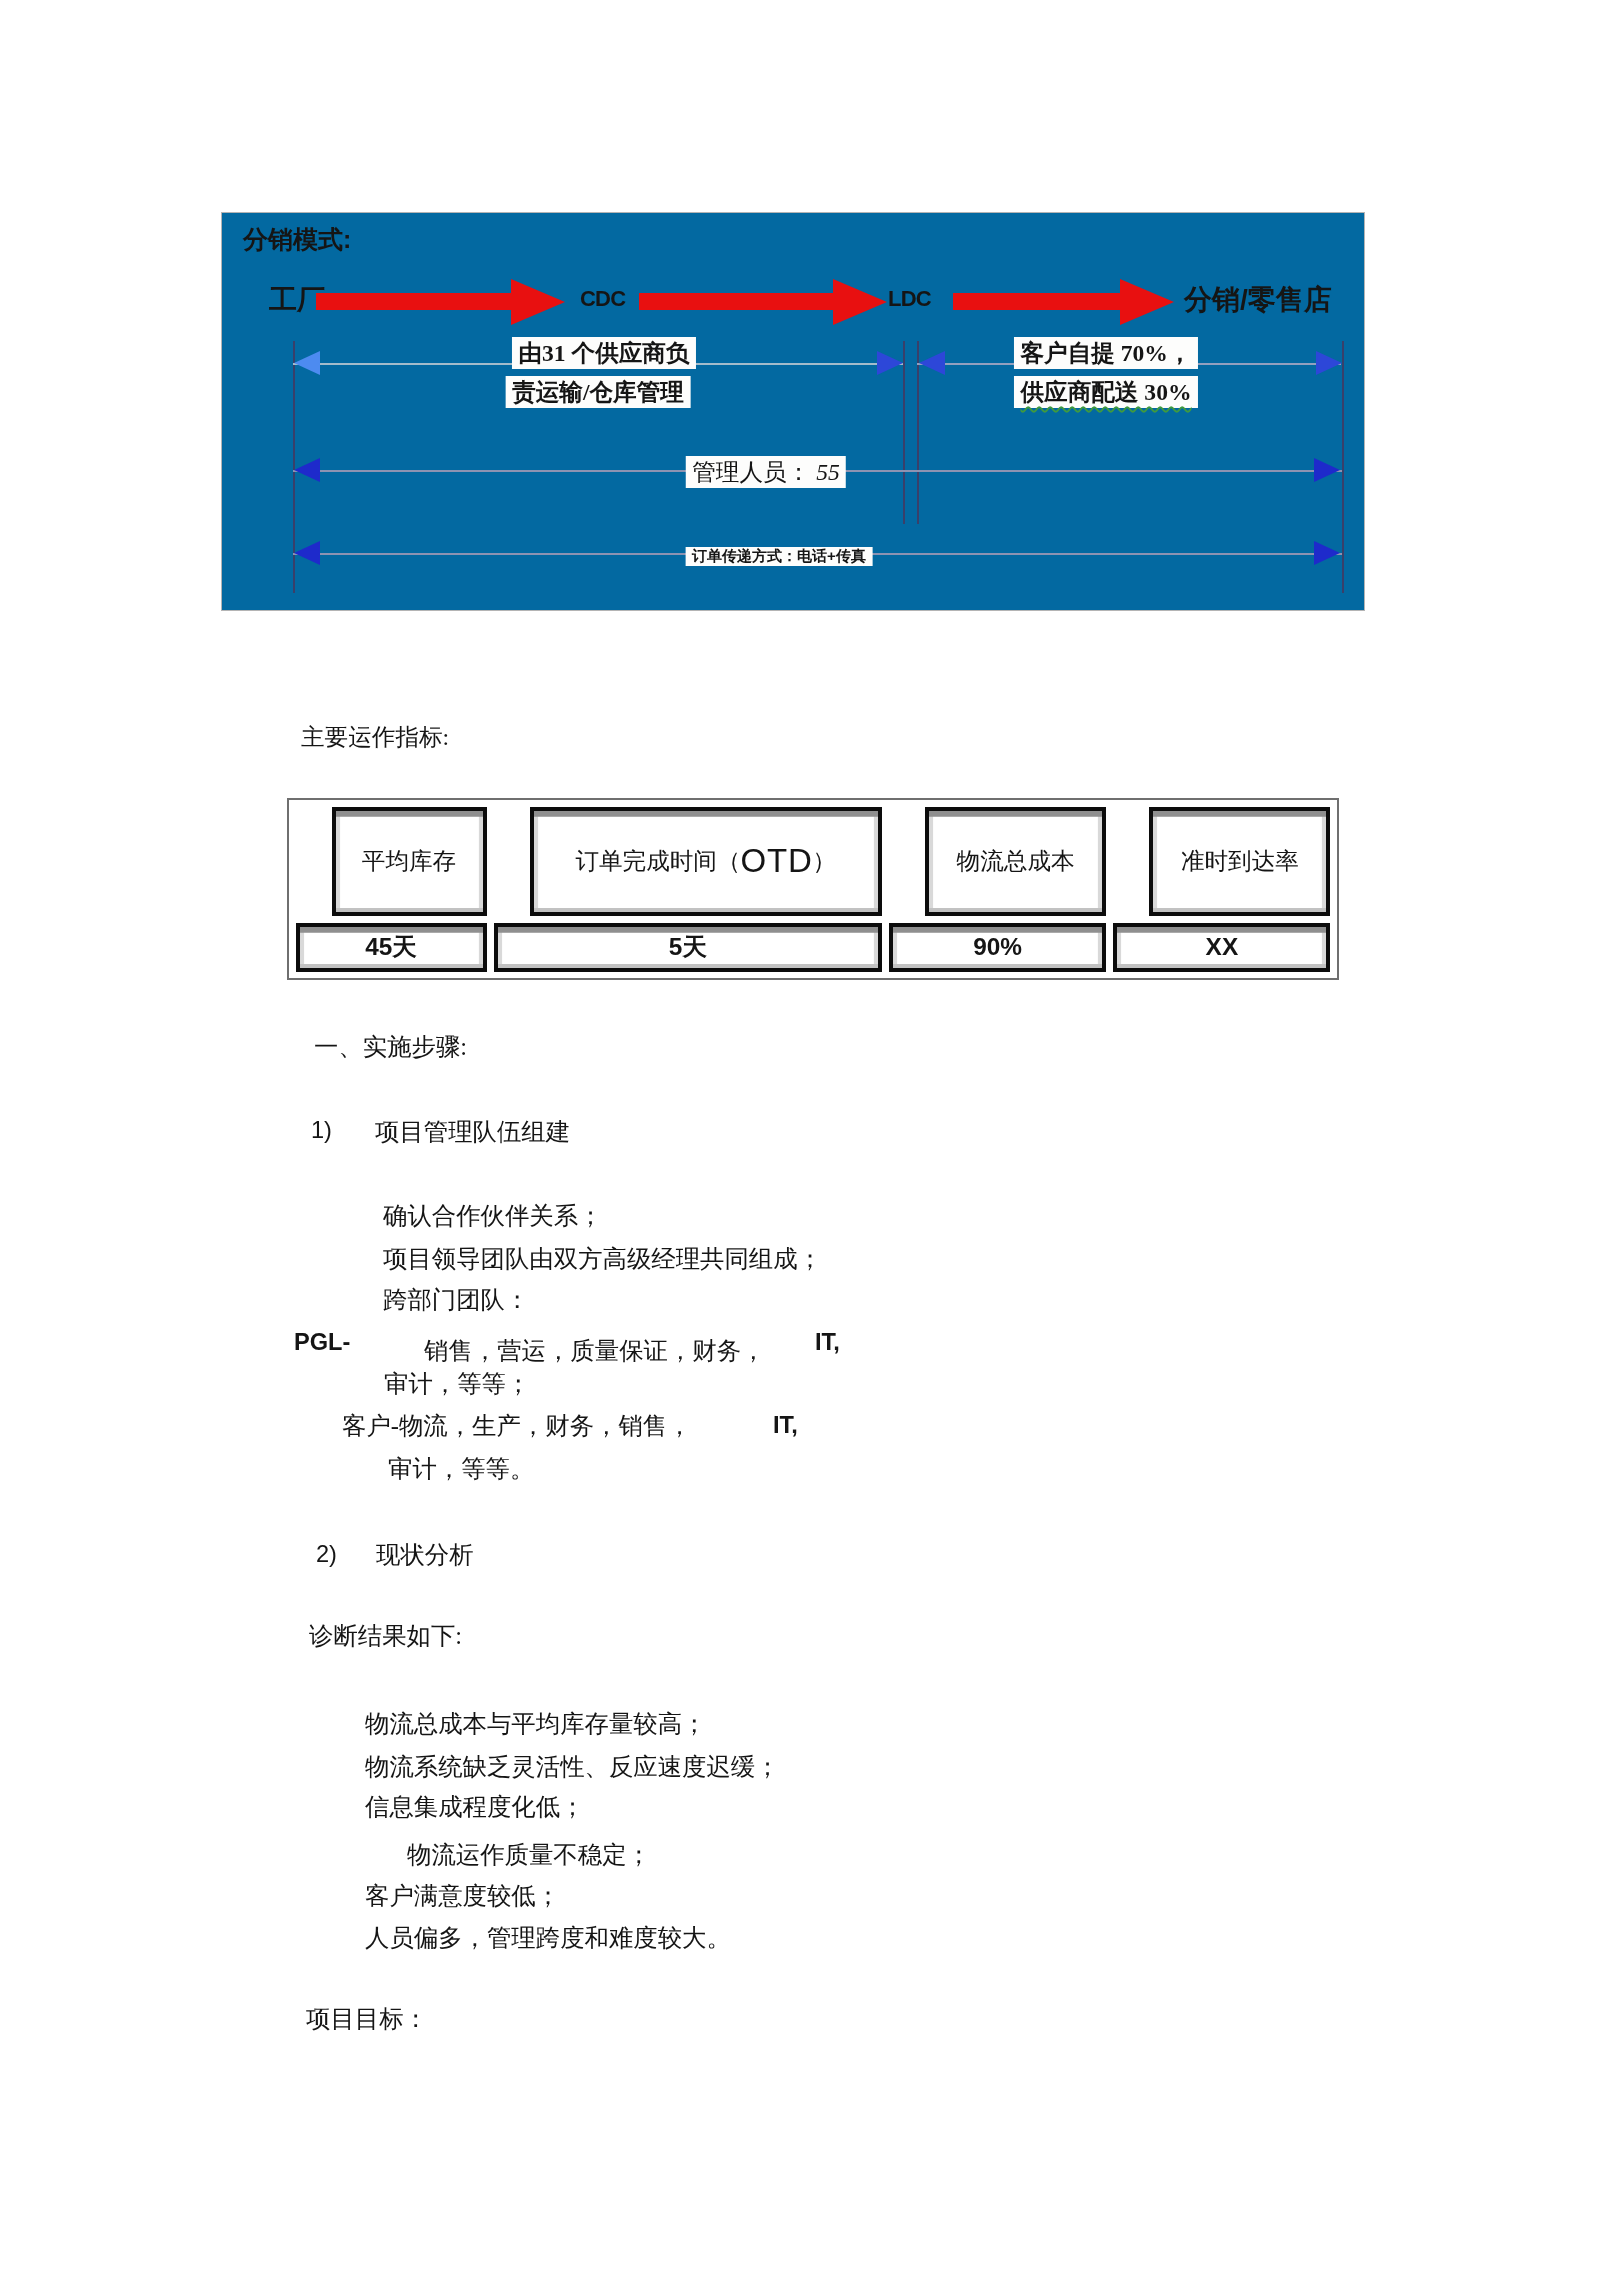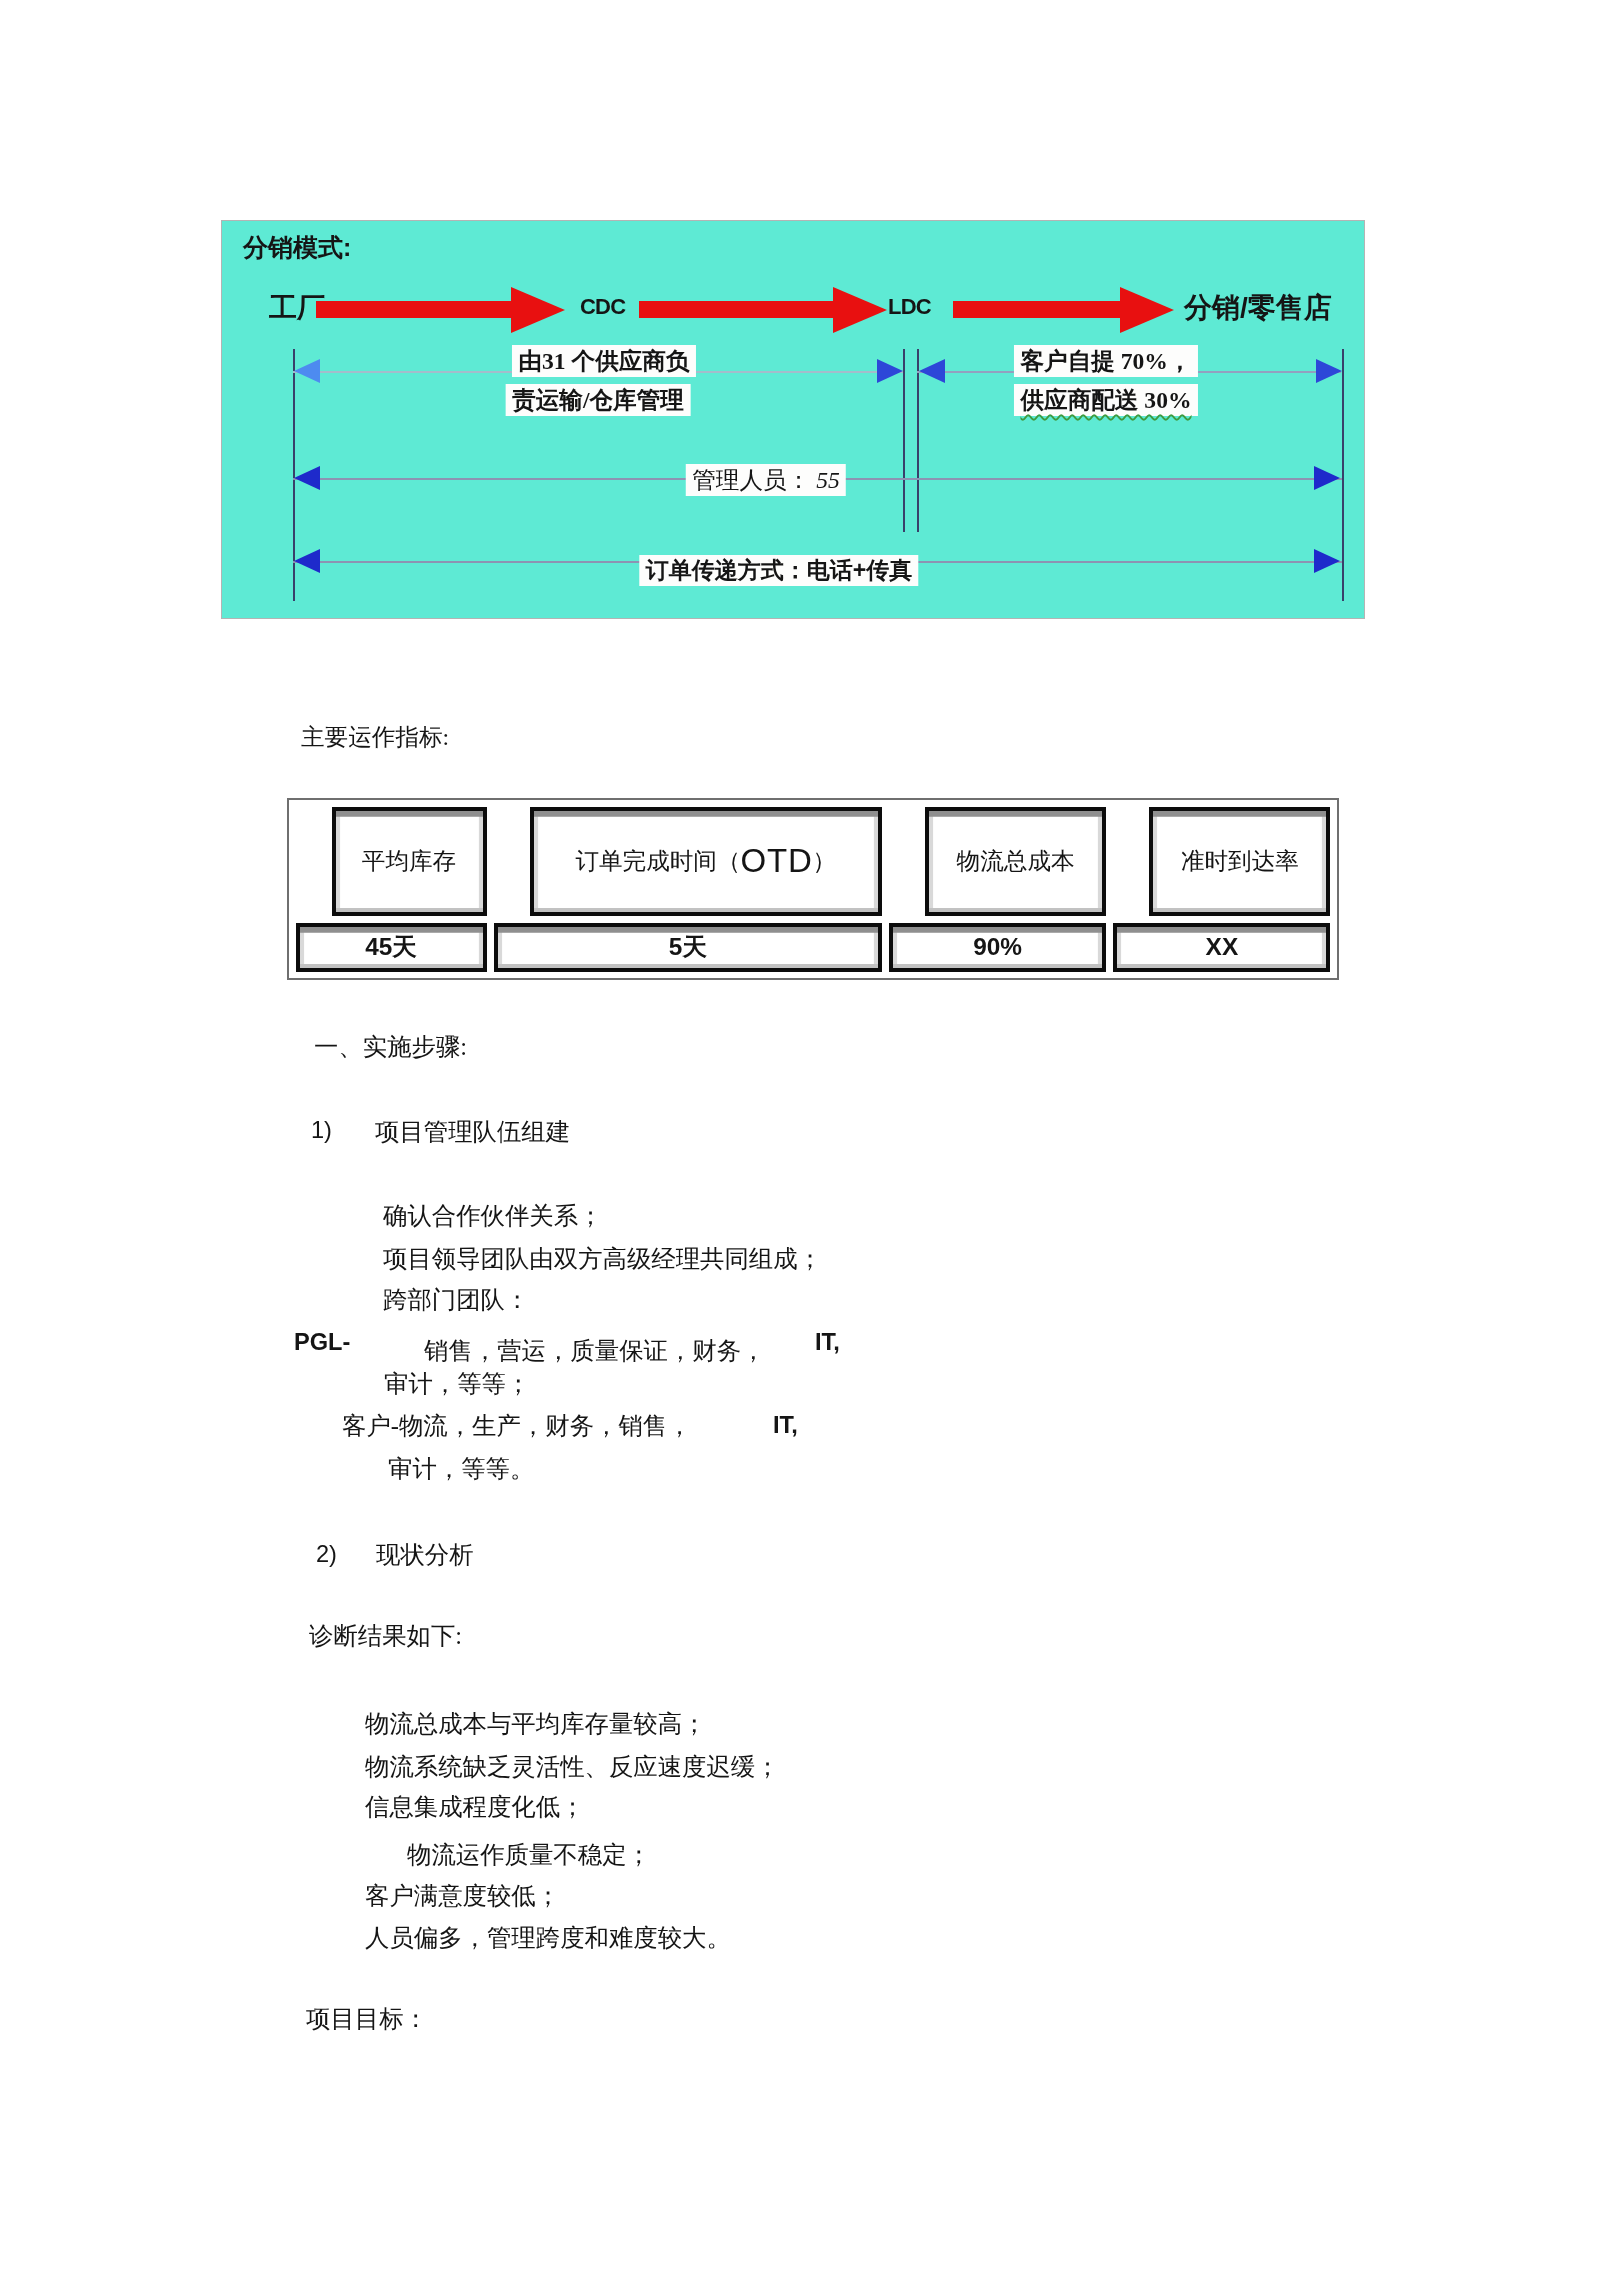--- a/index.html
+++ b/index.html
@@ -2,22 +2,22 @@
 <html style="font-size:13px"><head>
 <meta charset="utf-8">
 <style>
   html,body{margin:0;padding:0;}
   body{background:#fff;}
   #page{position:relative;width:1622px;height:2295px;background:#ffffff;overflow:hidden;
         font-family:"Liberation Serif","DejaVu Serif",serif;color:#151515;}
   .sans{font-family:"Liberation Sans","DejaVu Sans",sans-serif;}
 
   
-  #diagram{position:absolute;left:221px;top:220px;width:1142px;height:397px;
-           border:1.6px solid #b4b4b4;background:#5eead4;}
+  #diagram{position:absolute;left:221px;top:212px;width:1142px;height:397px;
+           border:1.6px solid #b4b4b4;background:#0369a1;}
   .dg-title{position:absolute;left:21px;top:9.8px;font-size:25px;font-weight:700;}
   .fl{position:absolute;font-weight:700;white-space:nowrap;}
   .fl-big{font-size:28px;}
   .fl-sm{font-size:22px;letter-spacing:-0.8px;}
   .flowarrow{position:absolute;display:flex;align-items:center;height:47px;}
   .fa-bar{height:16.3px;background:#e81010;}
   .fa-head{width:0;height:0;border-top:23.6px solid transparent;border-bottom:23.6px solid transparent;
            border-left:54px solid #e81010;}
   .tick{position:absolute;width:1.6px;background:#39406a;}
   .dimline{position:absolute;height:2.4px;}
@@ -95,21 +95,21 @@
     <div class="ah ah-l" style="left:72px;top:245px;"></div>
     <div class="ah ah-r" style="left:1092px;top:245px;"></div>
     <div class="dimnote" style="left:544px;top:243px;font-weight:500;">
       <span>管理人员：</span>
       <span class="it55">55</span>
     </div>
 
     <div class="dimline" style="left:71px;top:340px;width:1049px;background:#8d93b2;"></div>
     <div class="ah ah-l" style="left:72px;top:328px;"></div>
     <div class="ah ah-r" style="left:1092px;top:328px;"></div>
-    <div class="dimnote sans" style="left:557px;top:334px;font-weight:700;font-size:23px;">订单传递方式：电话+传真</div>
+    <div class="dimnote sans" style="left:557px;top:334px;font-weight:700;font-size:15px;">订单传递方式：电话+传真</div>
   </div>
 
   <div class="kpi-heading">主要运作指标:</div>
 
   <div id="kpi-table">
     <div class="kpi-cell kpi-h">平均库存</div>
     <div class="kpi-cell kpi-h">
       <span>订单完成时间（</span>
       <span class="kpi-otd">OTD</span>
       <span>）</span>

